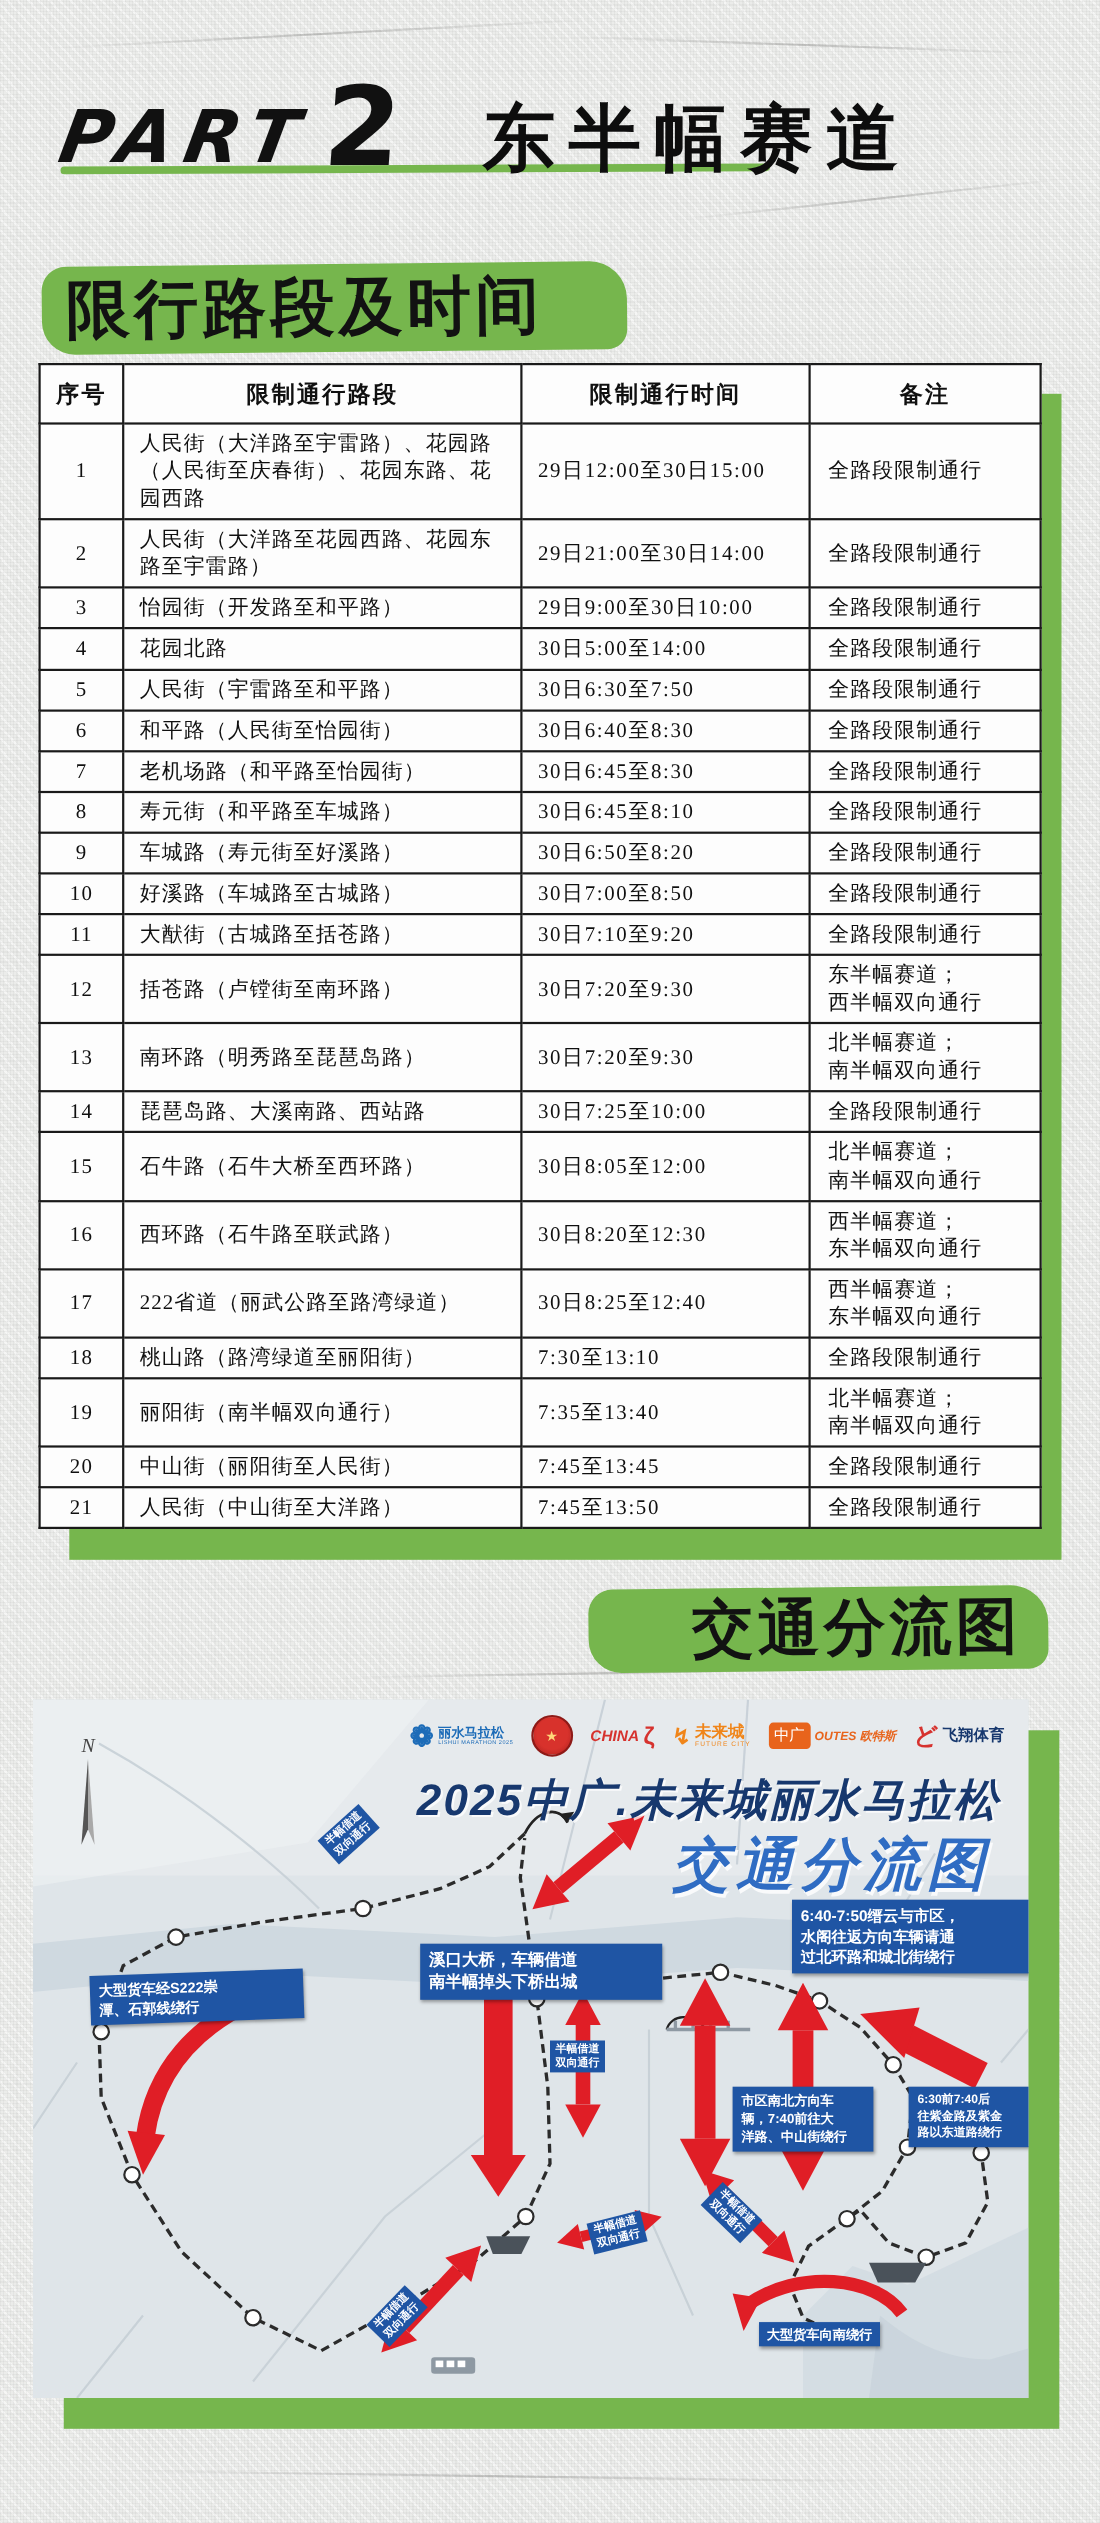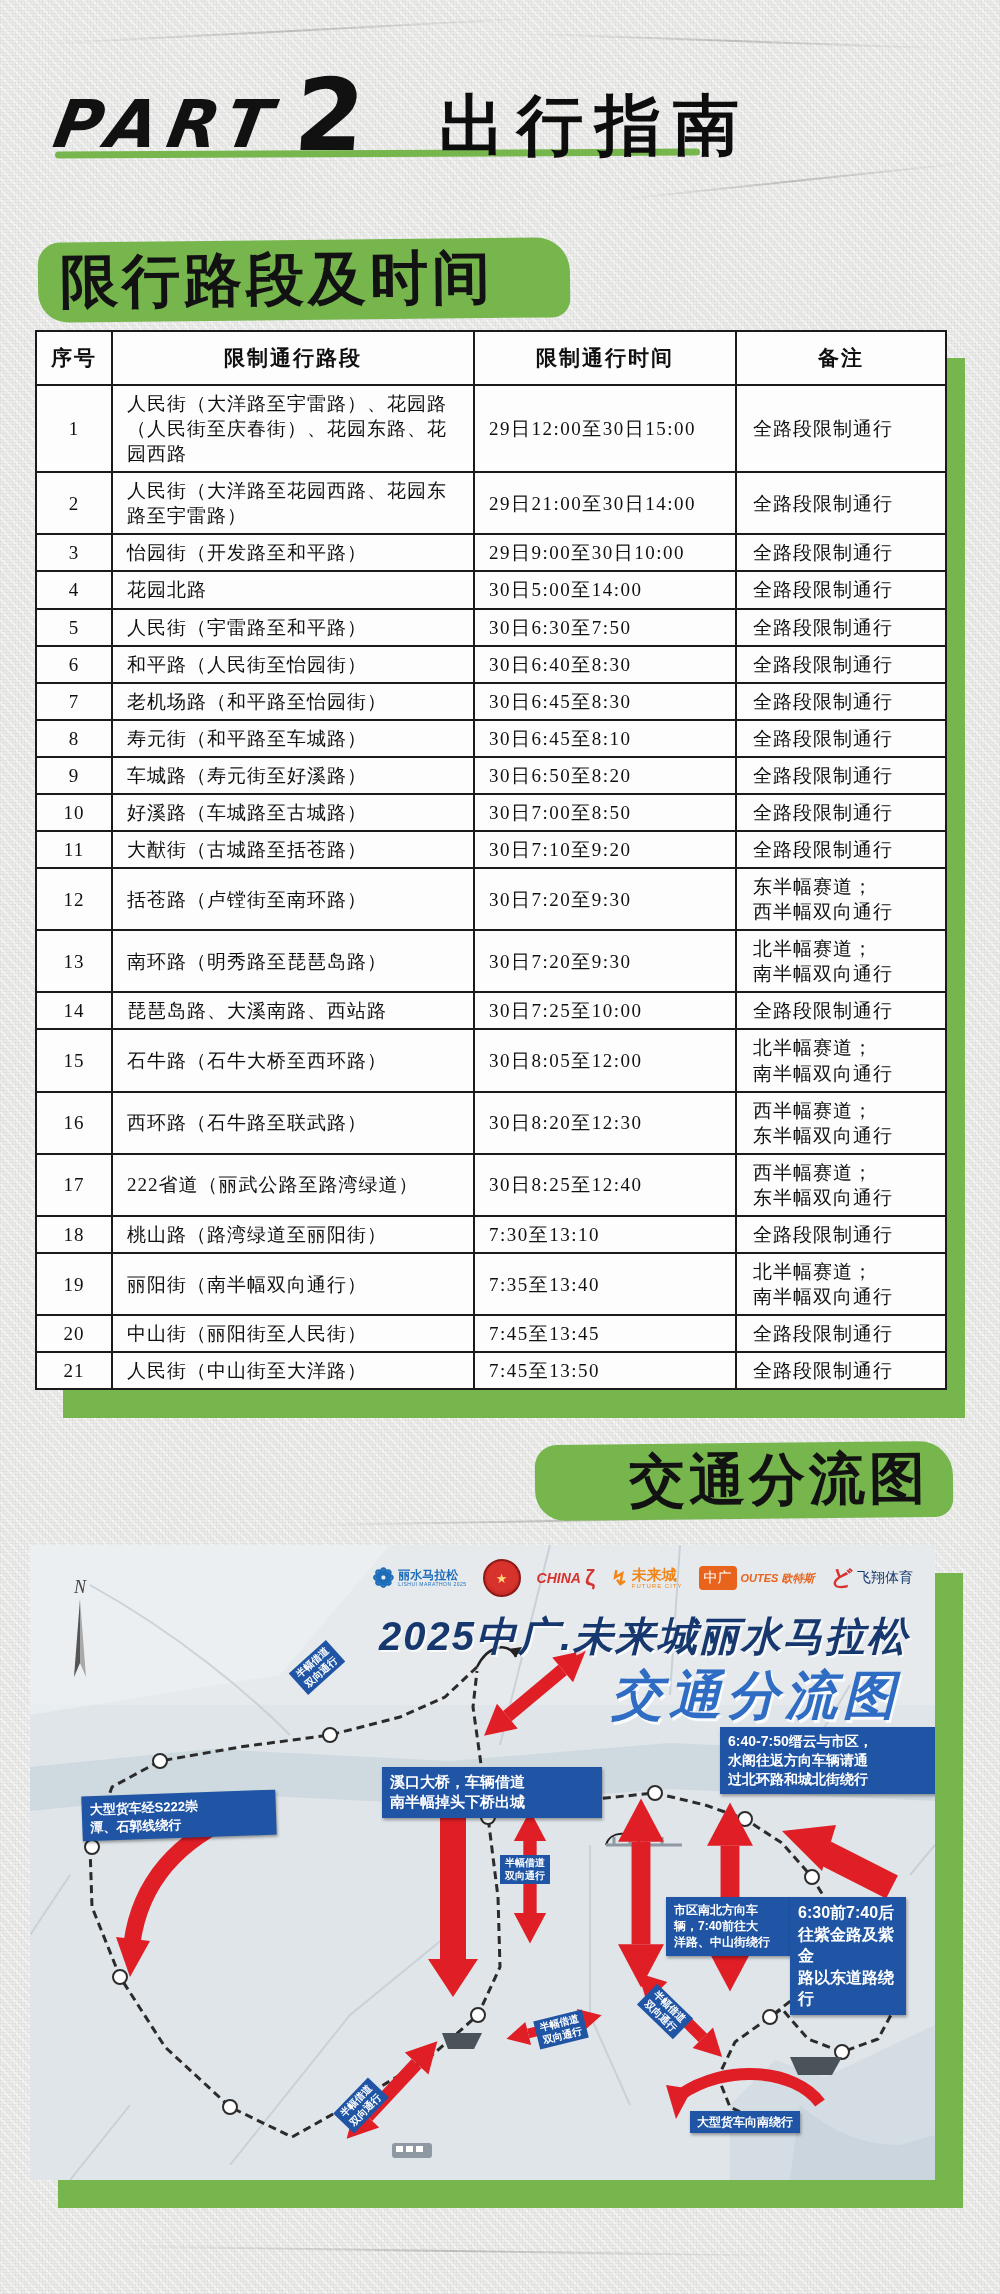--- a/index.html
+++ b/index.html
@@ -63,33 +63,33 @@
   .seal{width:34px;height:34px;border-radius:50%;background:radial-gradient(circle at 50% 45%, #d8322c 0 55%, #a81f1c 100%);
     border:2px solid #8e1a17;color:#ffd87a;font-size:13px;display:flex;align-items:center;justify-content:center;}
   .logo-china .t1{color:#d6322e;font-size:14px;font-weight:800;font-style:italic;}
   .logo-china .glyph{color:#d6322e;font-size:22px;font-weight:700;}
   .logo-future .glyph{color:#f08519;font-size:20px;font-weight:800;}
   .logo-future .t1{color:#f08519;font-size:15px;font-weight:800;}
   .logo-future .t2{color:#f08519;font-size:6px;letter-spacing:1px;}
   .outes-box{background:#e8641c;color:#fff;font-size:14px;font-weight:400;border-radius:4px;padding:3px 5px;}
   .logo-outes .t1{color:#e8641c;font-size:11px;font-weight:800;font-style:italic;}
   .logo-fx .glyph{color:#d6322e;font-size:22px;font-weight:800;}
-  .logo-fx .t1{color:#17386e;font-size:14px;font-weight:400;}
+  .logo-fx .t1{color:#17386e;font-size:14px;font-weight:700;}
   .map-title{position:absolute;top:64px;left:180px;right:26px;text-align:right;z-index:5;
     color:#17386e;font-size:40px;font-weight:900;font-style:italic;letter-spacing:2px;
     text-shadow:2px 2px 0 rgba(255,255,255,.75);}
   .map-subtitle{position:absolute;top:116px;right:34px;z-index:5;
     color:#2f6cc3;font-size:52px;font-weight:900;font-style:italic;letter-spacing:6px;
     text-shadow:2px 3px 0 rgba(255,255,255,.8);}
   .callout{position:absolute;z-index:6;background:#1f55a4;color:#fff;font-weight:700;
     padding:5px 8px;line-height:1.35;white-space:pre-line;box-shadow:1px 2px 3px rgba(0,0,0,.35);}
   #co-truck-s222{left:52px;top:248px;width:178px;font-size:13px;transform:rotate(-2deg);}
   #co-xikou{left:352px;top:222px;width:204px;font-size:15px;text-align:left;}
   #co-city-ns{left:636px;top:352px;width:112px;font-size:12px;}
-  #co-zijin{left:760px;top:352px;width:100px;font-size:16px;}
+  #co-zijin{left:796px;top:352px;width:100px;font-size:11px;}
   #co-jinyun{left:690px;top:182px;width:214px;font-size:14px;}
   #co-truck-south{left:660px;top:566px;font-size:12px;padding:3px 7px;}
   .alabel{position:absolute;z-index:6;background:#1f55a4;color:#fff;font-size:10px;font-weight:700;
     padding:2px 5px;line-height:1.25;white-space:pre-line;text-align:center;}
   #al-1{left:262px;top:108px;transform:rotate(-42deg);}
   #al-2{left:470px;top:310px;}
   #al-3{left:306px;top:546px;transform:rotate(-46deg);}
   #al-4{left:610px;top:452px;transform:rotate(44deg);}
   #al-5{left:506px;top:470px;transform:rotate(-14deg);}
 </style>
@@ -103,21 +103,21 @@
   <div class="crease" style="left:520px;top:40px;width:430px;transform:rotate(2deg);"></div>
   <div class="crease" style="left:620px;top:180px;width:350px;transform:rotate(-6deg);"></div>
   <div class="crease" style="left:60px;top:1395px;width:600px;transform:rotate(1.5deg);"></div>
   <div class="crease" style="left:300px;top:1520px;width:500px;transform:rotate(-1deg);"></div>
   <div class="crease" style="left:100px;top:2250px;width:700px;transform:rotate(.8deg);"></div>
 
   <div class="hdr-stroke"></div>
   <div class="hdr">
     <span class="part-word">PART</span>
     <span class="part-num">2</span>
-    <span class="hdr-cn">出行指南</span>
+    <span class="hdr-cn">东半幅赛道</span>
   </div>
 
   <div class="hl" id="sec1">
     <span class="hl-text">限行路段及时间</span>
   </div>
 
   <div class="table-wrap">
     <div class="table-shadow"></div>
     <table>
       <thead>

